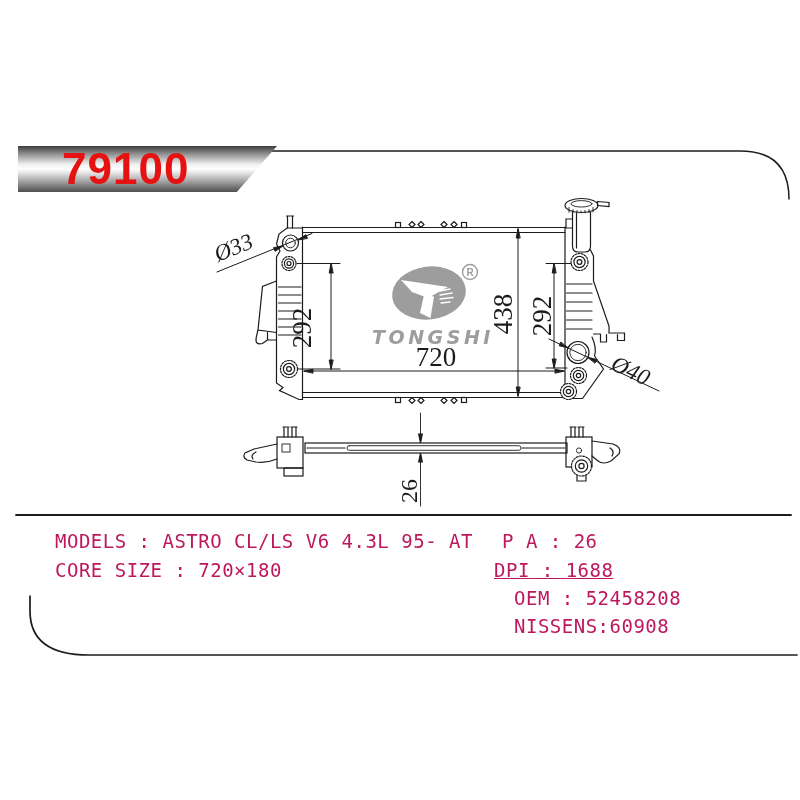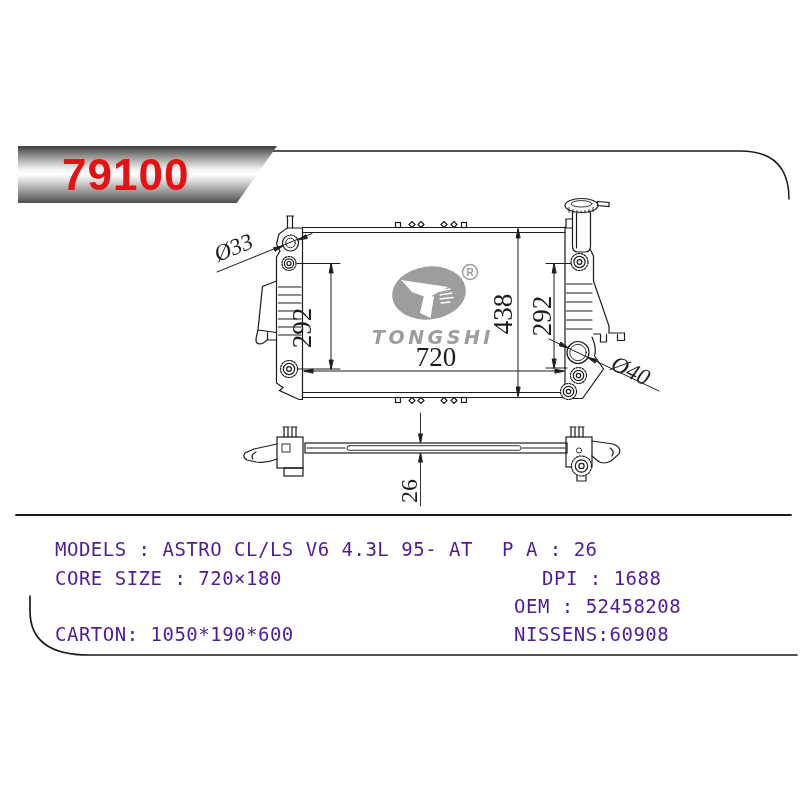--- a/index.html
+++ b/index.html
@@ -1,33 +1,33 @@
 <!DOCTYPE html>
 <html><head>
 <meta charset="utf-8">
 <style>
   html,body{margin:0;padding:0;background:#fff;}
   .page{position:relative;width:800px;height:800px;background:#ffffff;overflow:hidden;
         font-family:"DejaVu Sans Mono", monospace;color:#161616;}
   
-  .banner{position:absolute;left:18px;top:146px;width:259px;height:57px;
+  .banner{position:absolute;left:18px;top:146px;width:259px;height:46px;
           clip-path:polygon(0 0,100% 0,84.5% 100%,0 100%);
           background:linear-gradient(180deg,#3d3d3d 0%,#8a8a8a 16%,#f0f0f0 40%,#ffffff 50%,
                      #d8d8d8 62%,#909090 82%,#4f4f4f 100%);
           display:flex;align-items:center;}
   .banner-num{font-family:"Liberation Sans",sans-serif;font-weight:700;font-size:44px;
               color:#e61212;letter-spacing:1px;margin-left:44px;line-height:1;}
   
   .draw{position:absolute;left:0;top:0;}
   
   .spec{position:absolute;white-space:pre;font-size:19px;line-height:20px;
-        font-family:"DejaVu Sans Mono",monospace;color:#4c1d95;letter-spacing:.5px;margin-top:8px;}
+        font-family:"DejaVu Sans Mono",monospace;color:#be185d;letter-spacing:.5px;}
   .col-l0{left:55px;top:531px;} .col-l1{left:55px;top:560px;}
   .col-l2{left:55px;top:588px;} .col-l3{left:55px;top:616px;}
-  .col-r0{left:502px;top:531px;} .col-r1{left:542px;top:560px;}
+  .col-r0{left:502px;top:531px;} .col-r1{left:494px;top:560px;text-decoration:underline;}
   .col-r2{left:514px;top:588px;} .col-r3{left:514px;top:616px;}
 </style>
 </head>
 <body>
 
 <div class="page">
 
   <svg class="draw" width="800" height="800" viewBox="0 0 800 800">
     <g stroke="#1c1c1c" stroke-width="1.2" fill="none" stroke-linecap="round">
 
@@ -209,20 +209,19 @@
       </g>
     </g>
   </svg>
 
   <div class="banner">
     <div class="banner-num">79100</div>
   </div>
 
   <div class="spec col-l0"><span>MODELS</span><span> : </span><span>ASTRO CL/LS V6 4.3L 95- AT</span></div>
   <div class="spec col-l1"><span>CORE SIZE</span><span> : </span><span>720×180</span></div>
-  <div class="spec col-l3"><span>CARTON</span><span>: </span><span>1050*190*600</span></div>
 
   <div class="spec col-r0"><span>P A</span><span> : </span><span>26</span></div>
   <div class="spec col-r1"><span>DPI</span><span> : </span><span>1688</span></div>
   <div class="spec col-r2"><span>OEM</span><span> : </span><span>52458208</span></div>
   <div class="spec col-r3"><span>NISSENS</span><span>:</span><span>60908</span></div>
 
 </div>
 
 </body></html>

